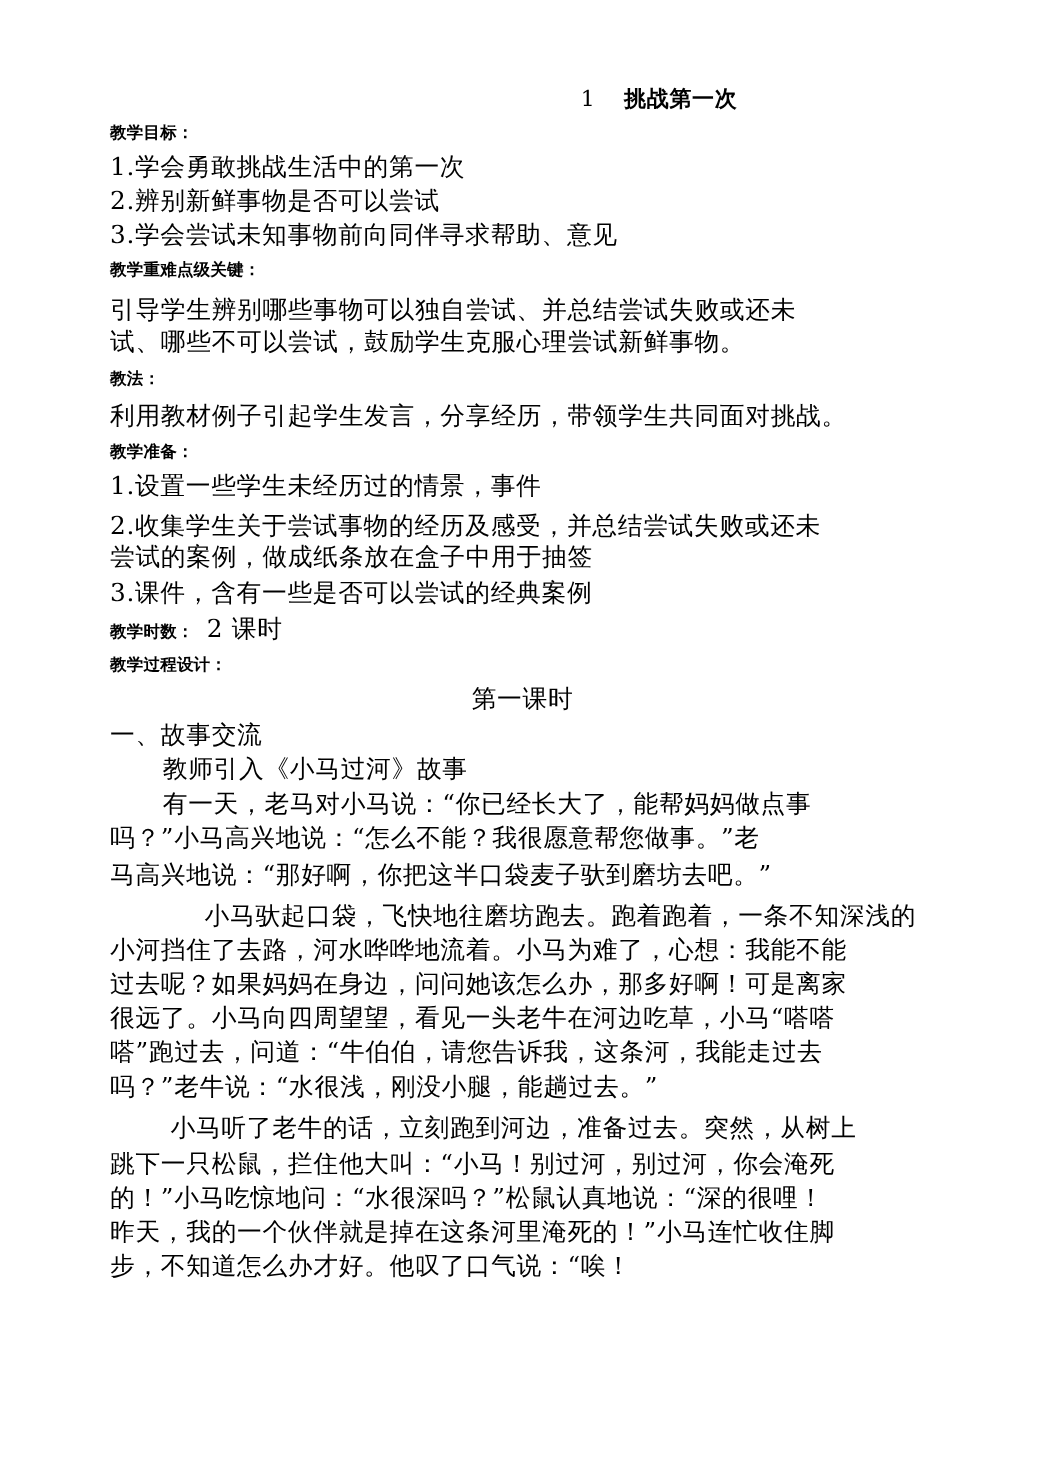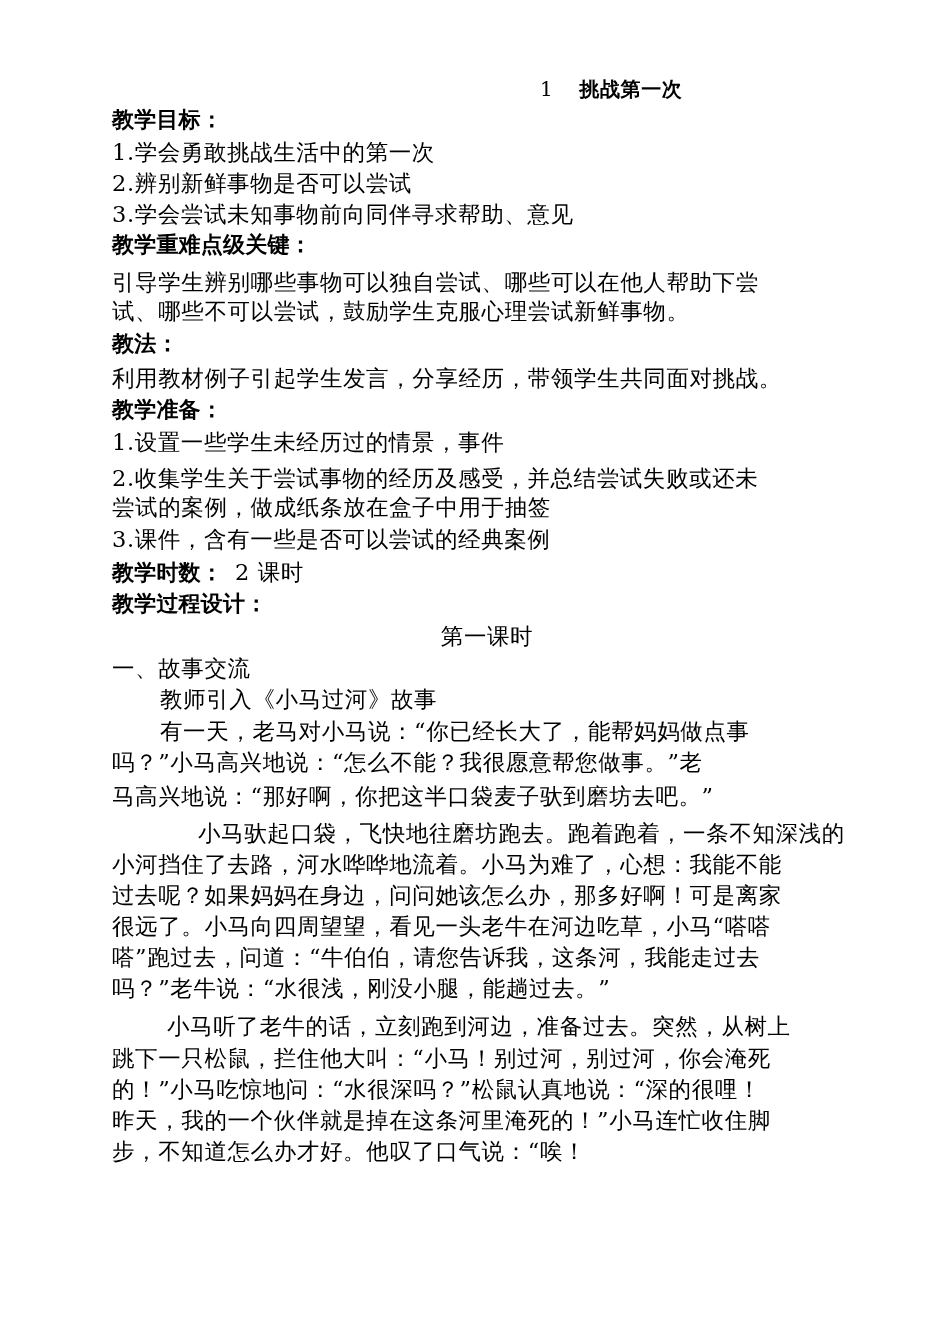--- a/index.html
+++ b/index.html
@@ -1,38 +1,38 @@
 <!DOCTYPE html>
 <html><head>
 <meta charset="utf-8">
 <style>
   html, body { margin: 0; padding: 0; background: #ffffff; }
   body { width: 950px; height: 1344px; position: relative; overflow: hidden;
          font-family: "DejaVu Serif", "Liberation Serif", serif; color: #000; }
-  .page { position: absolute; left: 12px; top: 0; width: 876px; height: 1344px; }
+  .page { position: absolute; left: 0; top: 0; width: 876px; height: 1344px; }
   .ln { position: absolute; left: 100px; white-space: nowrap; font-size: 22.5px; line-height: 28px; letter-spacing: 0.6px; }
-  .h { font-family: "DejaVu Sans", "Liberation Sans", sans-serif; font-weight: bold; font-size: 22px; letter-spacing: 0.2px; }
+  .h { font-family: "DejaVu Sans", "Liberation Sans", sans-serif; font-weight: bold; font-size: 15px; letter-spacing: 0.2px; }
   .title { font-family: "DejaVu Sans", "Liberation Sans", sans-serif; font-weight: bold; font-size: 20px; }
   .title .num { font-family: "DejaVu Serif", serif; font-weight: normal; margin-right: 26px; }
   .center { left: 0; width: 950px; text-align: center; }
 </style>
 </head>
 <body>
 
 <div class="page">
 
   <div class="ln title" style="left:528px; top:75px;"><span class="num">1</span><span>挑战第一次</span></div>
 
   <div class="ln h" style="top:106px;">教学目标：</div>
   <div class="ln" style="top:138px;text-align:right;">1.学会勇敢挑战生活中的第一次</div>
   <div class="ln" style="top:169px;">2.辨别新鲜事物是否可以尝试</div>
   <div class="ln" style="top:200px;">3.学会尝试未知事物前向同伴寻求帮助、意见</div>
 
   <div class="ln h" style="top:231px;">教学重难点级关键：</div>
-  <div class="ln" style="top:268px;">引导学生辨别哪些事物可以独自尝试、哪些可以在他人帮助下尝</div>
+  <div class="ln" style="top:268px;">引导学生辨别哪些事物可以独自尝试、并总结尝试失败或还未</div>
   <div class="ln" style="top:297px;">试、哪些不可以尝试，鼓励学生克服心理尝试新鲜事物。</div>
 
   <div class="ln h" style="top:330px;">教法：</div>
   <div class="ln" style="top:364px;">利用教材例子引起学生发言，分享经历，带领学生共同面对挑战。</div>
 
   <div class="ln h" style="top:396px;">教学准备：</div>
   <div class="ln" style="top:428px;">1.设置一些学生未经历过的情景，事件</div>
   <div class="ln" style="top:464px;">2.收集学生关于尝试事物的经历及感受，并总结尝试失败或还未</div>
   <div class="ln" style="top:493px;">尝试的案例，做成纸条放在盒子中用于抽签</div>
   <div class="ln" style="top:525px;">3.课件，含有一些是否可以尝试的经典案例</div>

